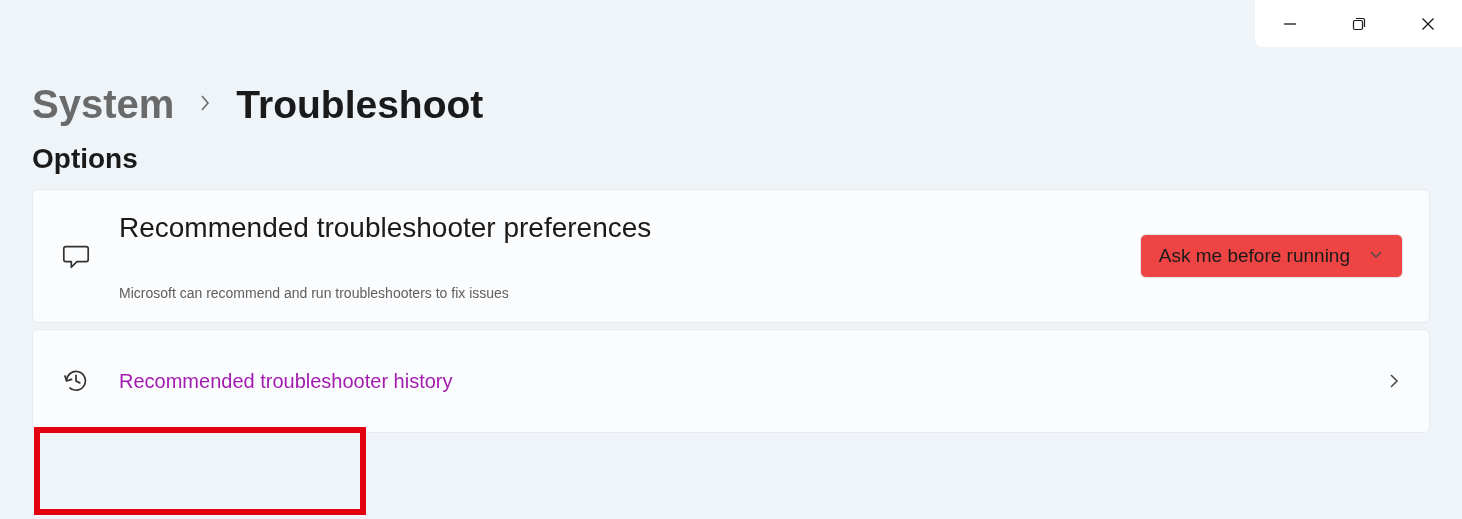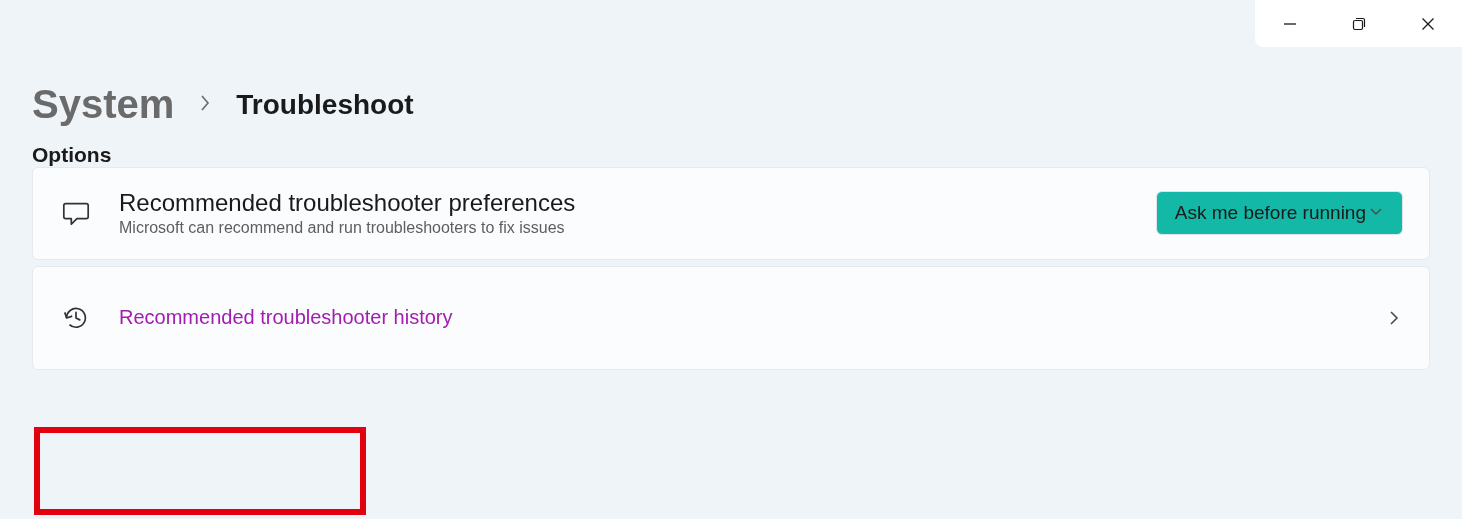--- a/index.html
+++ b/index.html
@@ -48,29 +48,30 @@
   .breadcrumb-parent {
     font-size: 40px;
     font-weight: 600;
     color: #6a6a6a;
     cursor: pointer;
   }
   .breadcrumb-sep {
     color: #6a6a6a;
   }
   .breadcrumb-current {
+    font-size: 39px;
+    font-weight: 600;
+    color: #1a1a1a;
+  }
+
+  .section-header {
     font-size: 28px;
     font-weight: 600;
     color: #1a1a1a;
-  }
-
-  .section-header {
-    font-size: 21px;
-    font-weight: 600;
-    color: #1a1a1a;
+    margin-bottom: 14px;
   }
 
   .card {
     background: #fbfcfe;
     border: 1px solid #e7e9ee;
     border-radius: 6px;
     display: flex;
     align-items: center;
     padding: 20px 26px;
     margin-bottom: 6px;
@@ -86,42 +87,43 @@
     color: #323232;
   }
 
   .card .body {
     flex: 1;
     display: flex;
     flex-direction: column;
     justify-content: center;
   }
   .card .ttl {
-    font-size: 24px;
+    font-size: 28px;
     color: #1a1a1a;
     line-height: 1.25;
   }
   .card .sub {
-    font-size: 16px;
+    font-size: 14px;
     color: #5e5e5e;
     line-height: 1.3;
+    margin-top: 39px;
   }
   .card .ttl-only {
     font-size: 20px;
     color: #a21caf;
   }
 
   .dropdown {
-    background: #14b8a6;
+    background: #ef4444;
     border: 1px solid #dfe3ea;
     border-radius: 6px;
     padding: 10px 18px;
     display: flex;
     align-items: center;
-    gap: 2px;
+    gap: 18px;
     font-size: 19px;
     color: #1a1a1a;
     cursor: pointer;
     margin-left: auto;
   }
 
   .trail-icon {
     margin-left: auto;
     color: #4b4b4b;
     display: flex;

